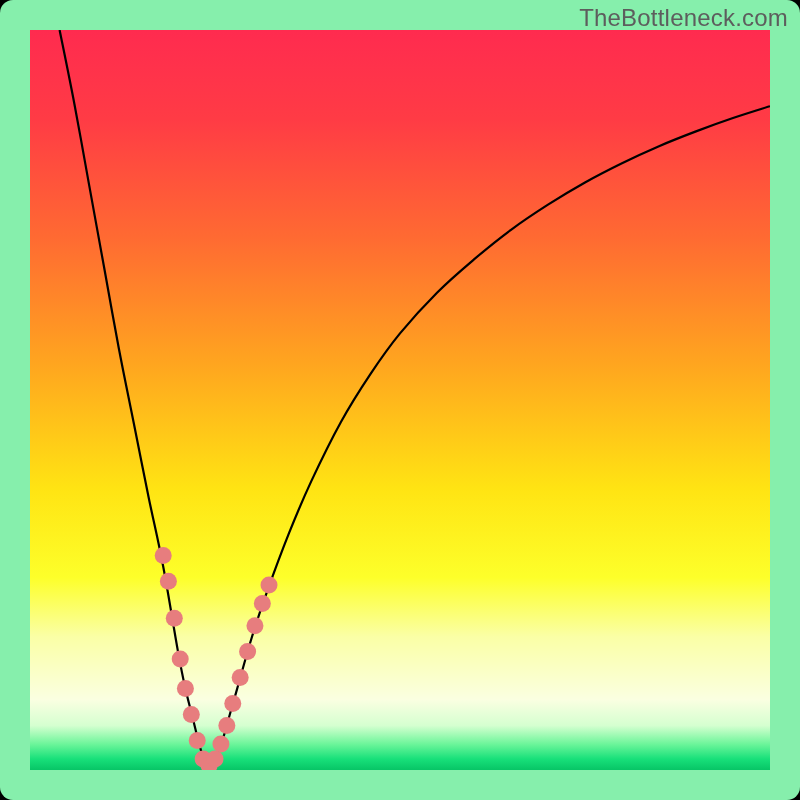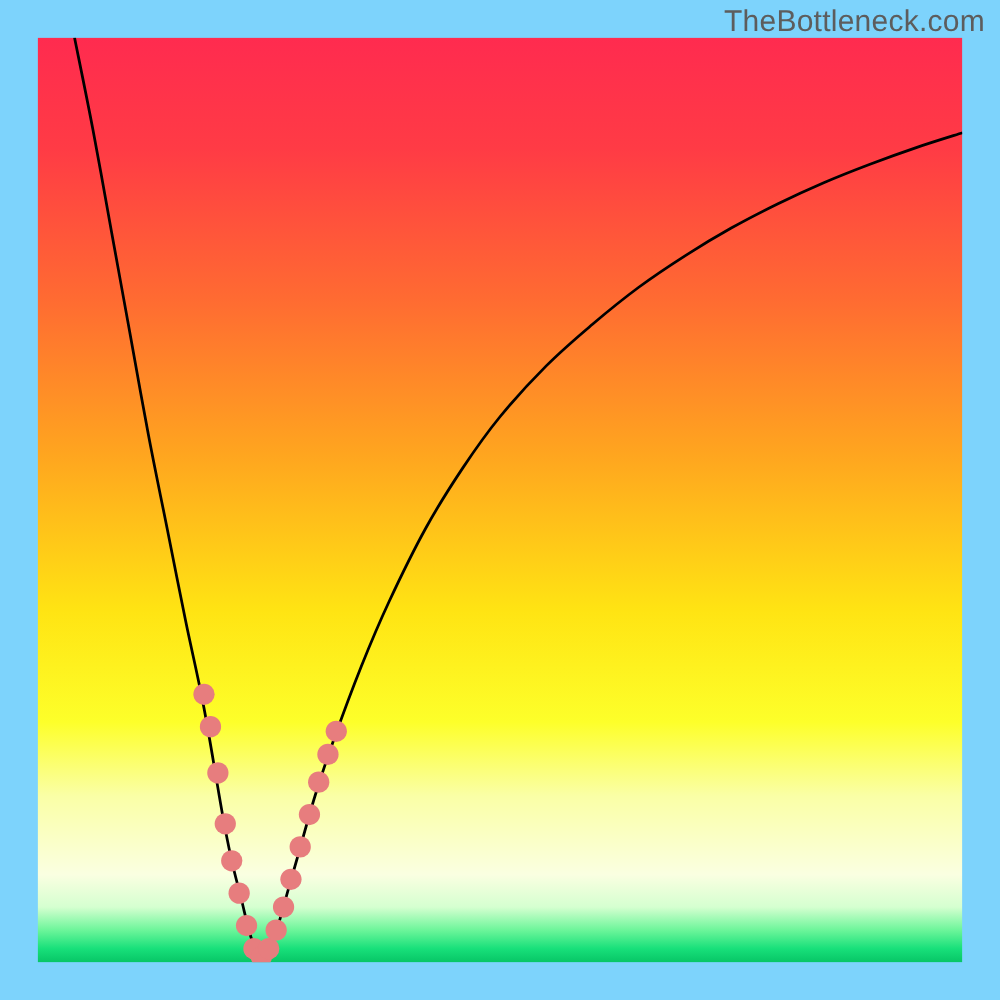--- a/index.html
+++ b/index.html
@@ -7,21 +7,22 @@
     padding: 0;
     width: 800px;
     height: 800px;
     overflow: hidden;
     background: #000;
     font-family: Arial, Helvetica, sans-serif;
   }
   .frame {
     position: absolute;
     inset: 0;
-    background: #7dd3fc;
+    background: #86efac;
+    border-radius: 13px;
   }
   .plot {
     position: absolute;
     
     left: 30px;
     top: 30px;
     width: 740px;
     height: 740px;
     overflow: hidden;
   }

